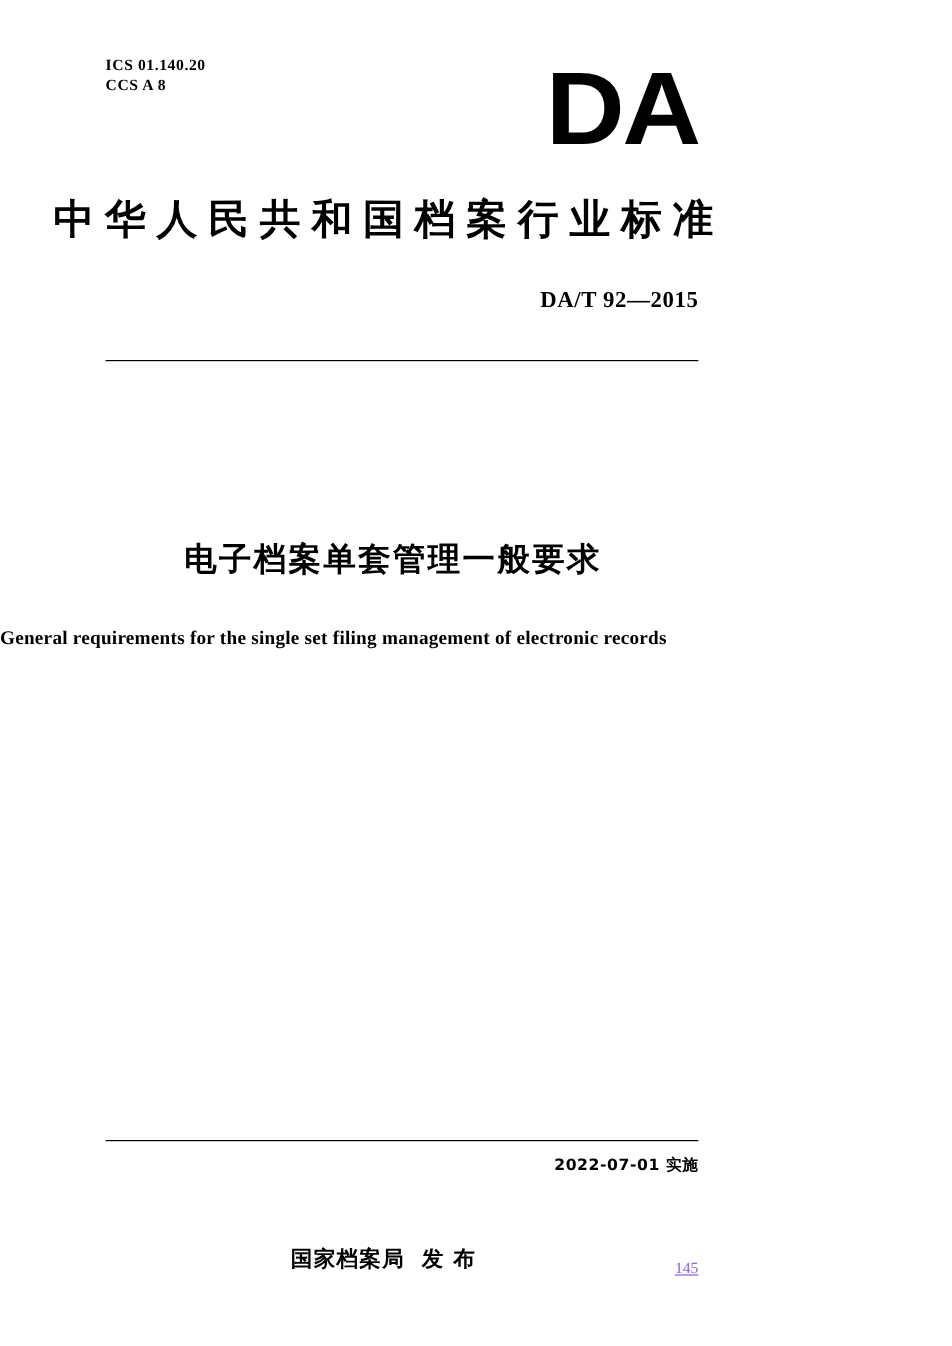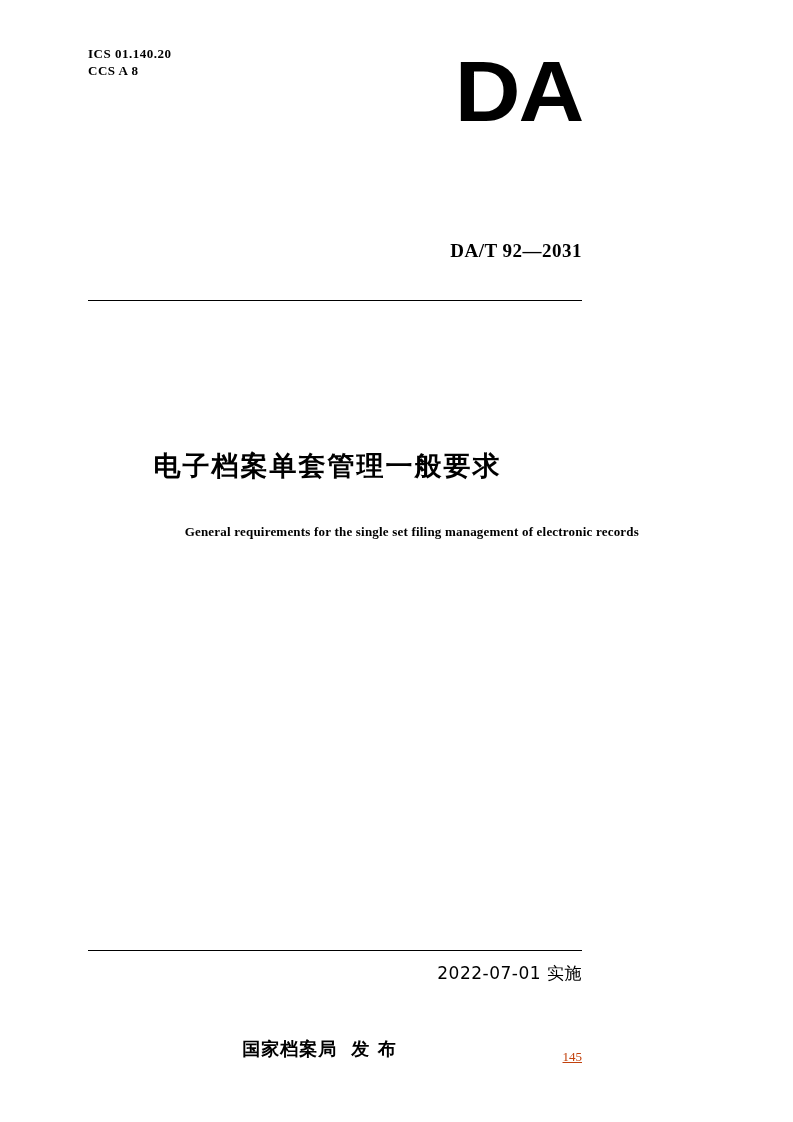--- a/index.html
+++ b/index.html
@@ -95,43 +95,43 @@
     font-family: "DejaVu Sans", sans-serif;
     font-weight: bold;
     font-size: 27px;
     letter-spacing: 2px;
     padding-left: 16px;
   }
   .doc-title-en {
     position: absolute;
     left: 0; right: 0;
     top: 512px;
-    text-align: right;
+    text-align: left;
     font-family: "Liberation Serif", serif;
     font-weight: bold;
-    font-size: 13px;
+    font-size: 16px;
     letter-spacing: 0.2px;
   }
   
   .date-issue {
     position: absolute;
     left: 88px;
     top: 950px;
     font-family: "DejaVu Sans", sans-serif;
     font-weight: bold;
     font-size: 17px;
     letter-spacing: 0.5px;
   }
   .date-effective {
     position: absolute;
     right: 57px;
     top: 950px;
     font-family: "DejaVu Sans", sans-serif;
-    font-weight: normal;
-    font-size: 17px;
+    font-weight: bold;
+    font-size: 13px;
     letter-spacing: 0.5px;
   }
   
   .publisher {
     position: absolute;
     left: 0; right: 0;
     top: 1025px;
     text-align: center;
     font-family: "DejaVu Sans", sans-serif;
     font-weight: bold;
@@ -139,38 +139,39 @@
     letter-spacing: 1px;
   }
   .publisher .gap { display: inline-block; width: 14px; }
   
   .page-number {
     position: absolute;
     right: 57px;
     top: 1037px;
     font-family: "Liberation Serif", serif;
     font-size: 13px;
-    color: #c2410c;
+    color: #8b5cf6;
     text-decoration: underline;
   }
 </style>
 </head>
 <body>
 
 <div class="page">
 
   <div class="meta">
     <div>ICS 01.140.20</div>
     <div>CCS A 8</div>
   </div>
 
   <div class="logo">DA</div>
 
+  <div class="std-title">中华人民共和国档案行业标准</div>
 
-  <div class="std-number">DA/T 92—2031</div>
+  <div class="std-number">DA/T 92—2015</div>
 
   <div class="rule-top"></div>
 
   <div class="doc-title-cn">电子档案单套管理一般要求</div>
 
   <div class="doc-title-en">General requirements for the single set filing management of electronic records</div>
 
   <div class="rule-bottom"></div>
 
 

